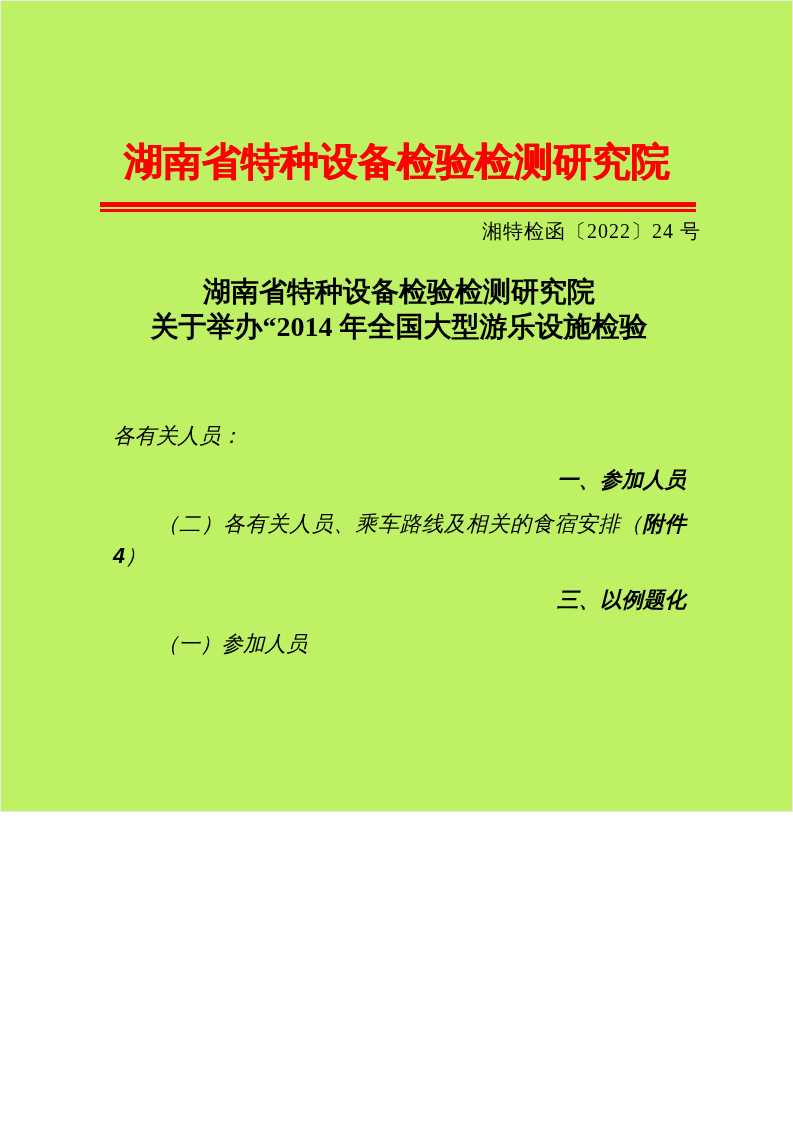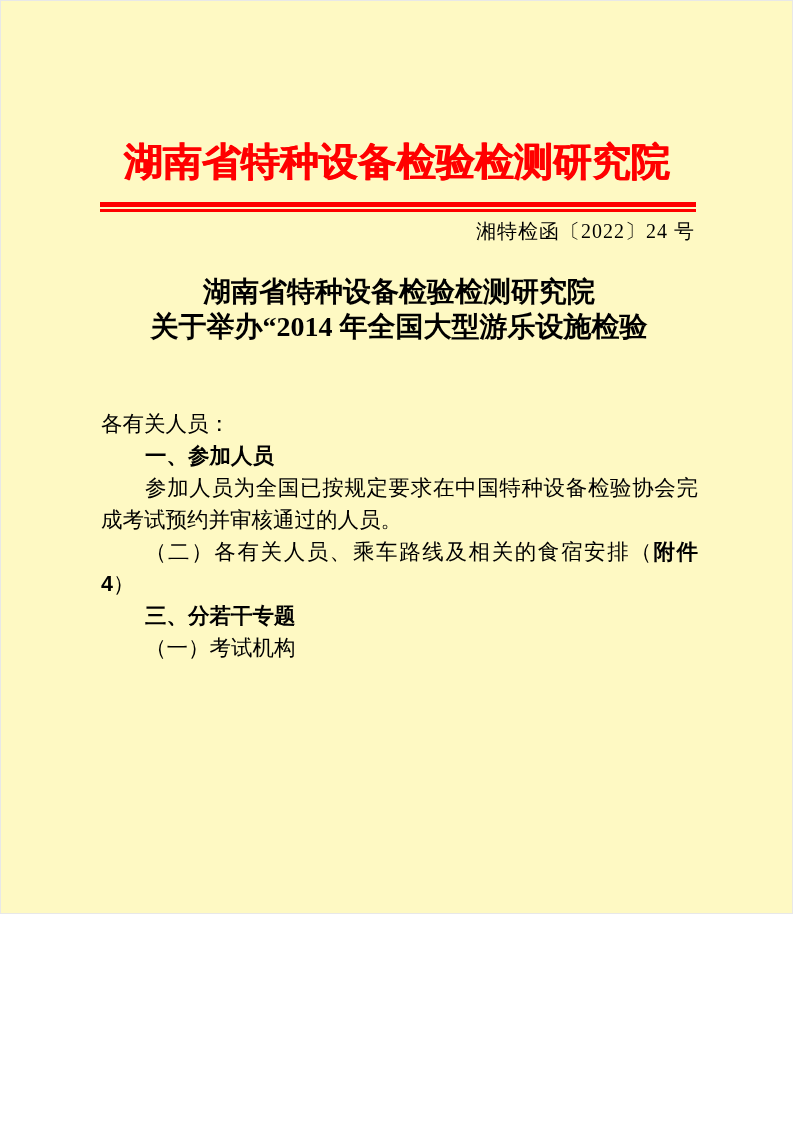--- a/index.html
+++ b/index.html
@@ -1,20 +1,20 @@
 <!DOCTYPE html>
 <html><head>
 <meta charset="utf-8">
 <style>
   html, body { margin: 0; padding: 0; background: #ffffff; }
   .page {
     position: relative;
     width: 793px;
-    height: 914px;
-    background: #fef9c3;
+    height: 812px;
+    background: #bef264;
     color: #000000;
     font-family: "Liberation Serif", serif;
     overflow: hidden;
     box-sizing: border-box;
     border: 1px solid #e8e8e8;
   }
 
   
   .org-title {
     position: absolute;
@@ -38,21 +38,21 @@
   .rule-top .bar-thin { height: 3px; background: #ff0000; }
 
   .rule-bottom { position: absolute; top: 1030px; left: 99px; right: 96px; }
   .rule-bottom .bar-thin { height: 3px; background: #ff0000; }
   .rule-bottom .bar-gap { height: 2px; }
   .rule-bottom .bar-thick { height: 5px; background: #ff0000; }
 
   .doc-number {
     position: absolute;
     top: 217px;
-    right: 97px;
+    right: 91px;
     font-size: 20px;
     letter-spacing: 1px;
     white-space: nowrap;
   }
 
   
   .doc-title {
     position: absolute;
     top: 273px;
     left: 99px;
@@ -67,27 +67,27 @@
   
   .body-text {
     position: absolute;
     top: 407px;
     left: 100px;
     width: 597px;
     font-size: 21.5px;
     line-height: 32px;
     text-align: justify;
   }
-  .body-text p { margin: 0; }
+  .body-text p { margin: 12px; font-style: italic; }
   .indent { text-indent: 44px; }
   .heading {
     font-family: "Liberation Sans", sans-serif;
     font-weight: bold;
     text-indent: 44px;
-    text-align: left;
+    text-align: right;
   }
   .bold-sans {
     font-family: "Liberation Sans", sans-serif;
     font-weight: bold;
   }
 
   
   .page-number {
     position: absolute;
     top: 1049px;
@@ -113,24 +113,23 @@
   <div class="doc-number">湘特检函〔2022〕24 号</div>
 
   <div class="doc-title">
     <div class="title-line">湖南省特种设备检验检测研究院</div>
     <div class="title-line">关于举办“2014 年全国大型游乐设施检验</div>
   </div>
 
   <div class="body-text">
     <p>各有关人员：</p>
     <p class="heading">一、参加人员</p>
-    <p class="indent">参加人员为全国已按规定要求在中国特种设备检验协会完成考试预约并审核通过的人员。</p>
     <p class="indent"><span>（二）各有关人员、乘车路线及相关的食宿安排（</span><span class="bold-sans">附件 4</span><span>）</span></p>
-    <p class="heading">三、分若干专题</p>
-    <p class="indent">（一）考试机构</p>
+    <p class="heading">三、以例题化</p>
+    <p class="indent">（一）参加人员</p>
   </div>
 
   <div class="rule-bottom">
     <div class="bar-thin"></div>
     <div class="bar-gap"></div>
     <div class="bar-thick"></div>
   </div>
 
   <div class="page-number"><span class="dash">—</span><span>1</span><span class="dash">—</span></div>
 

